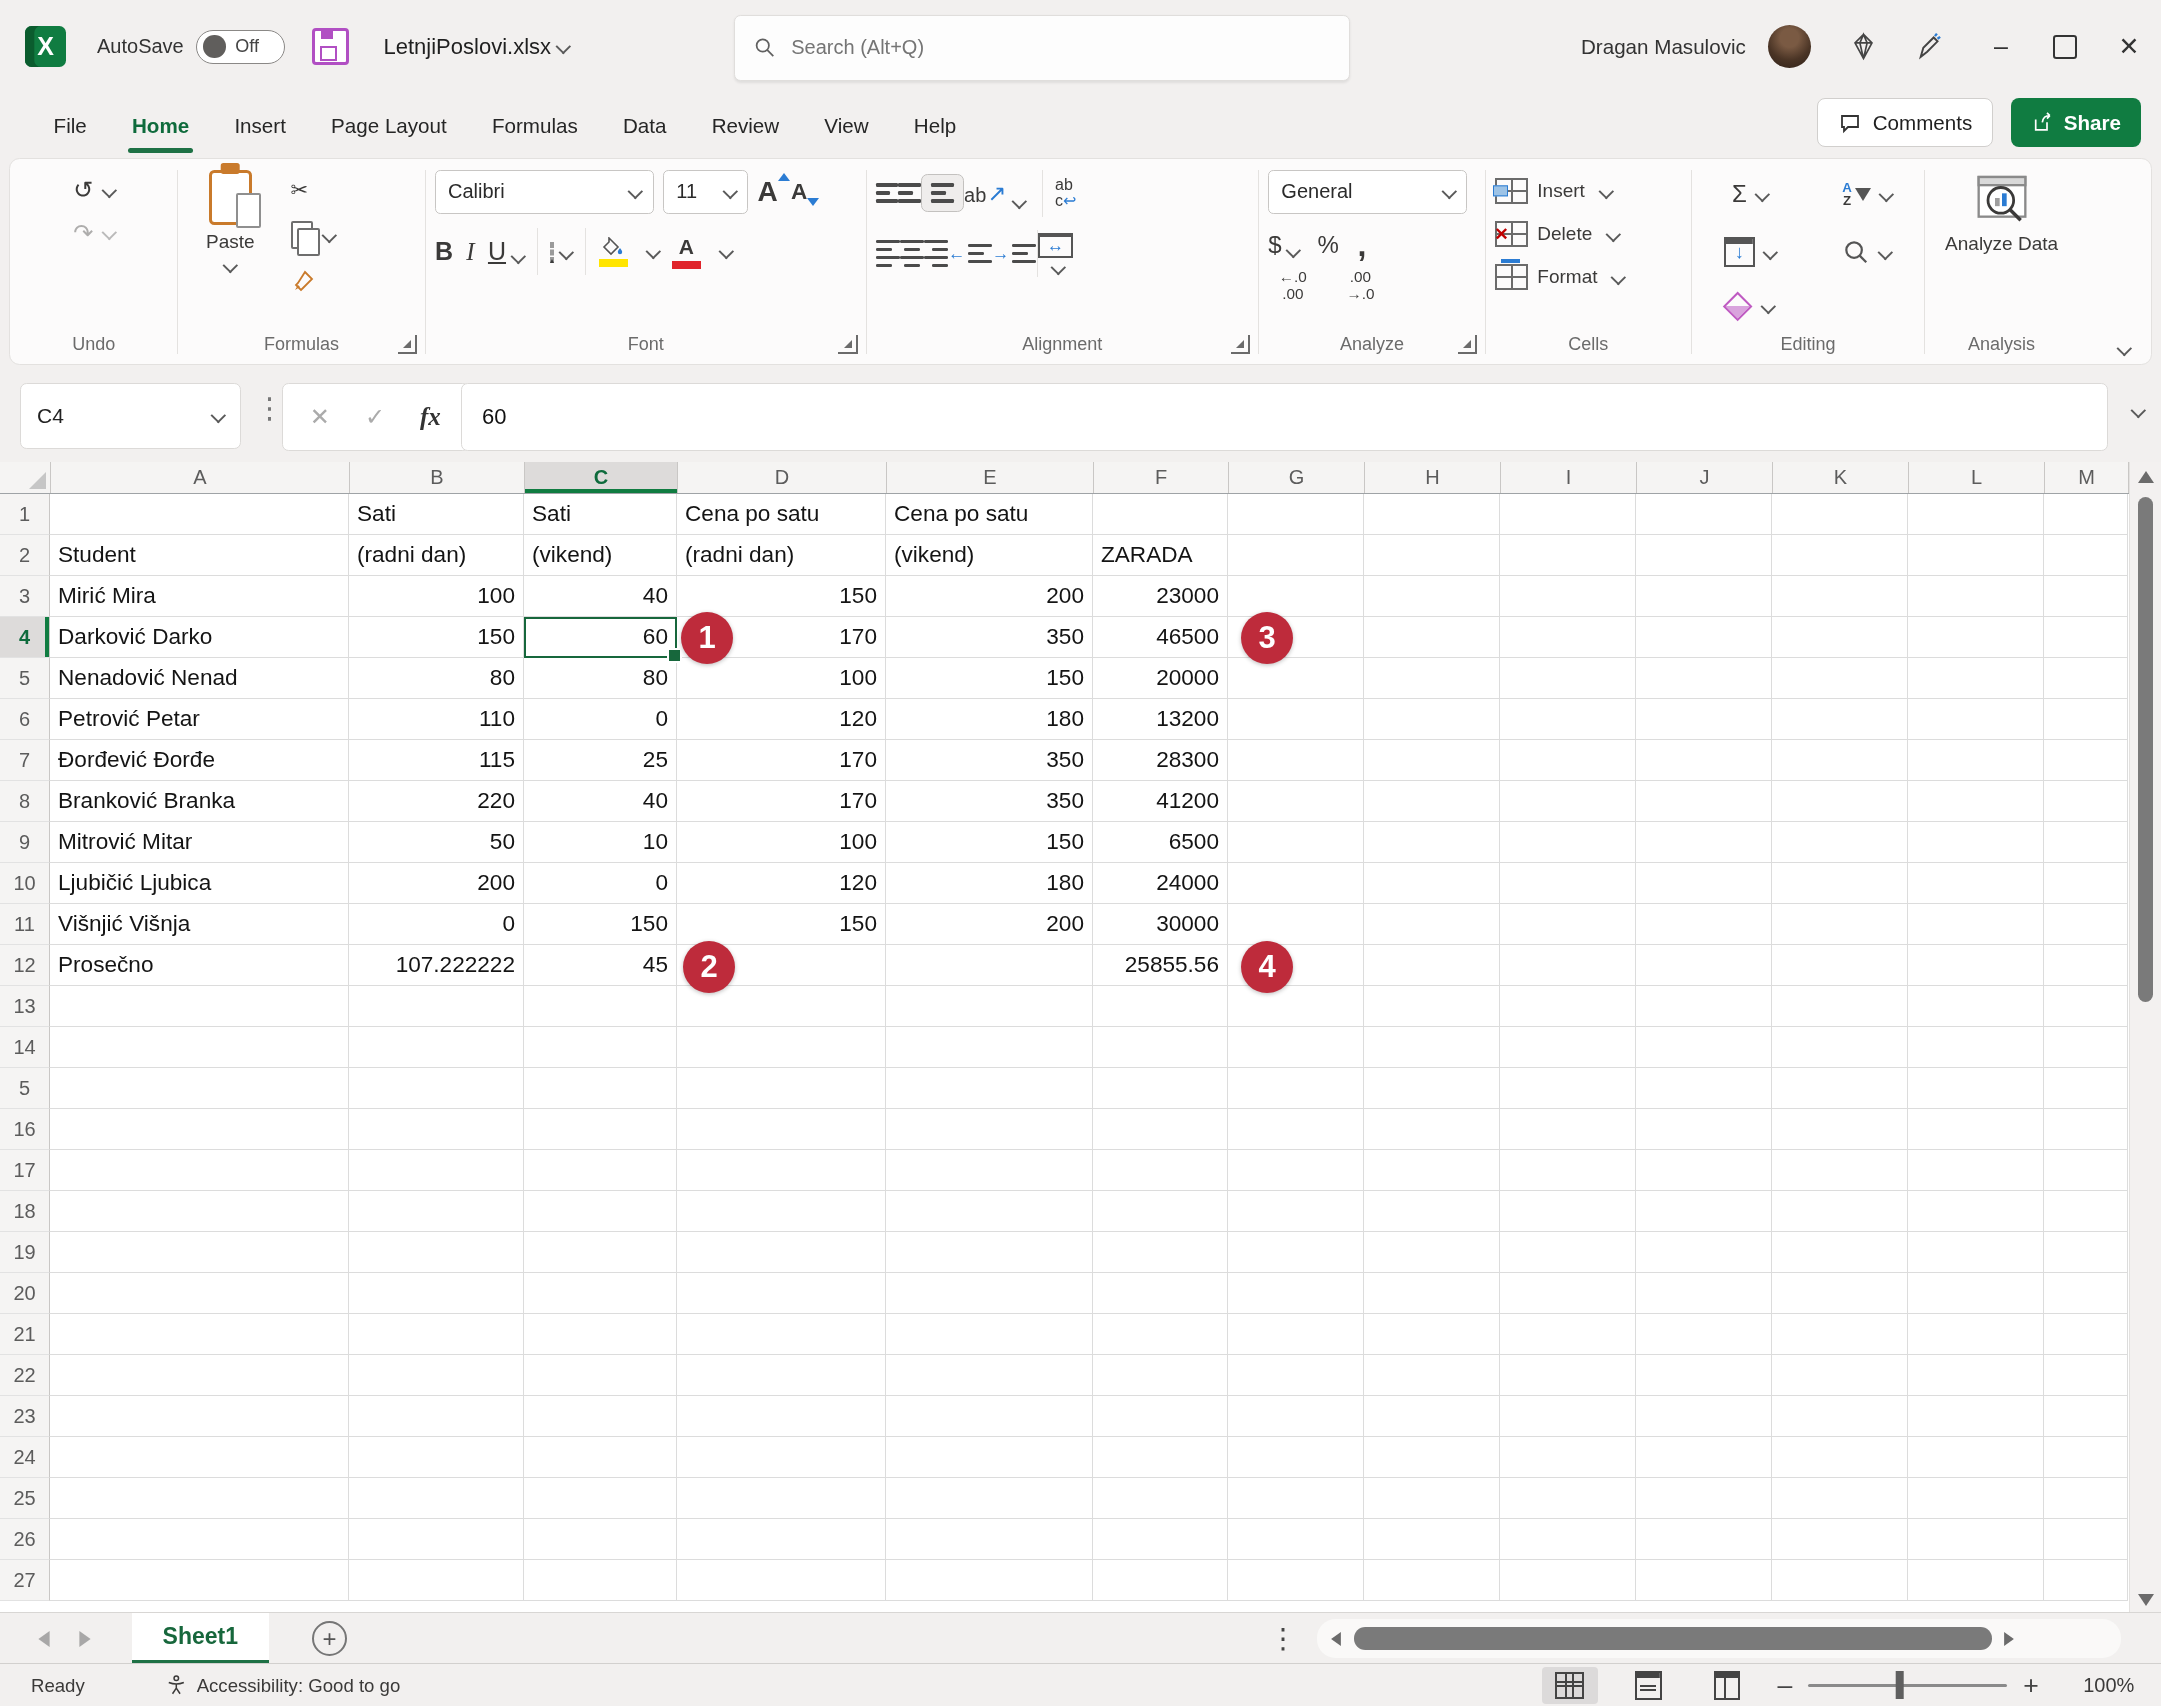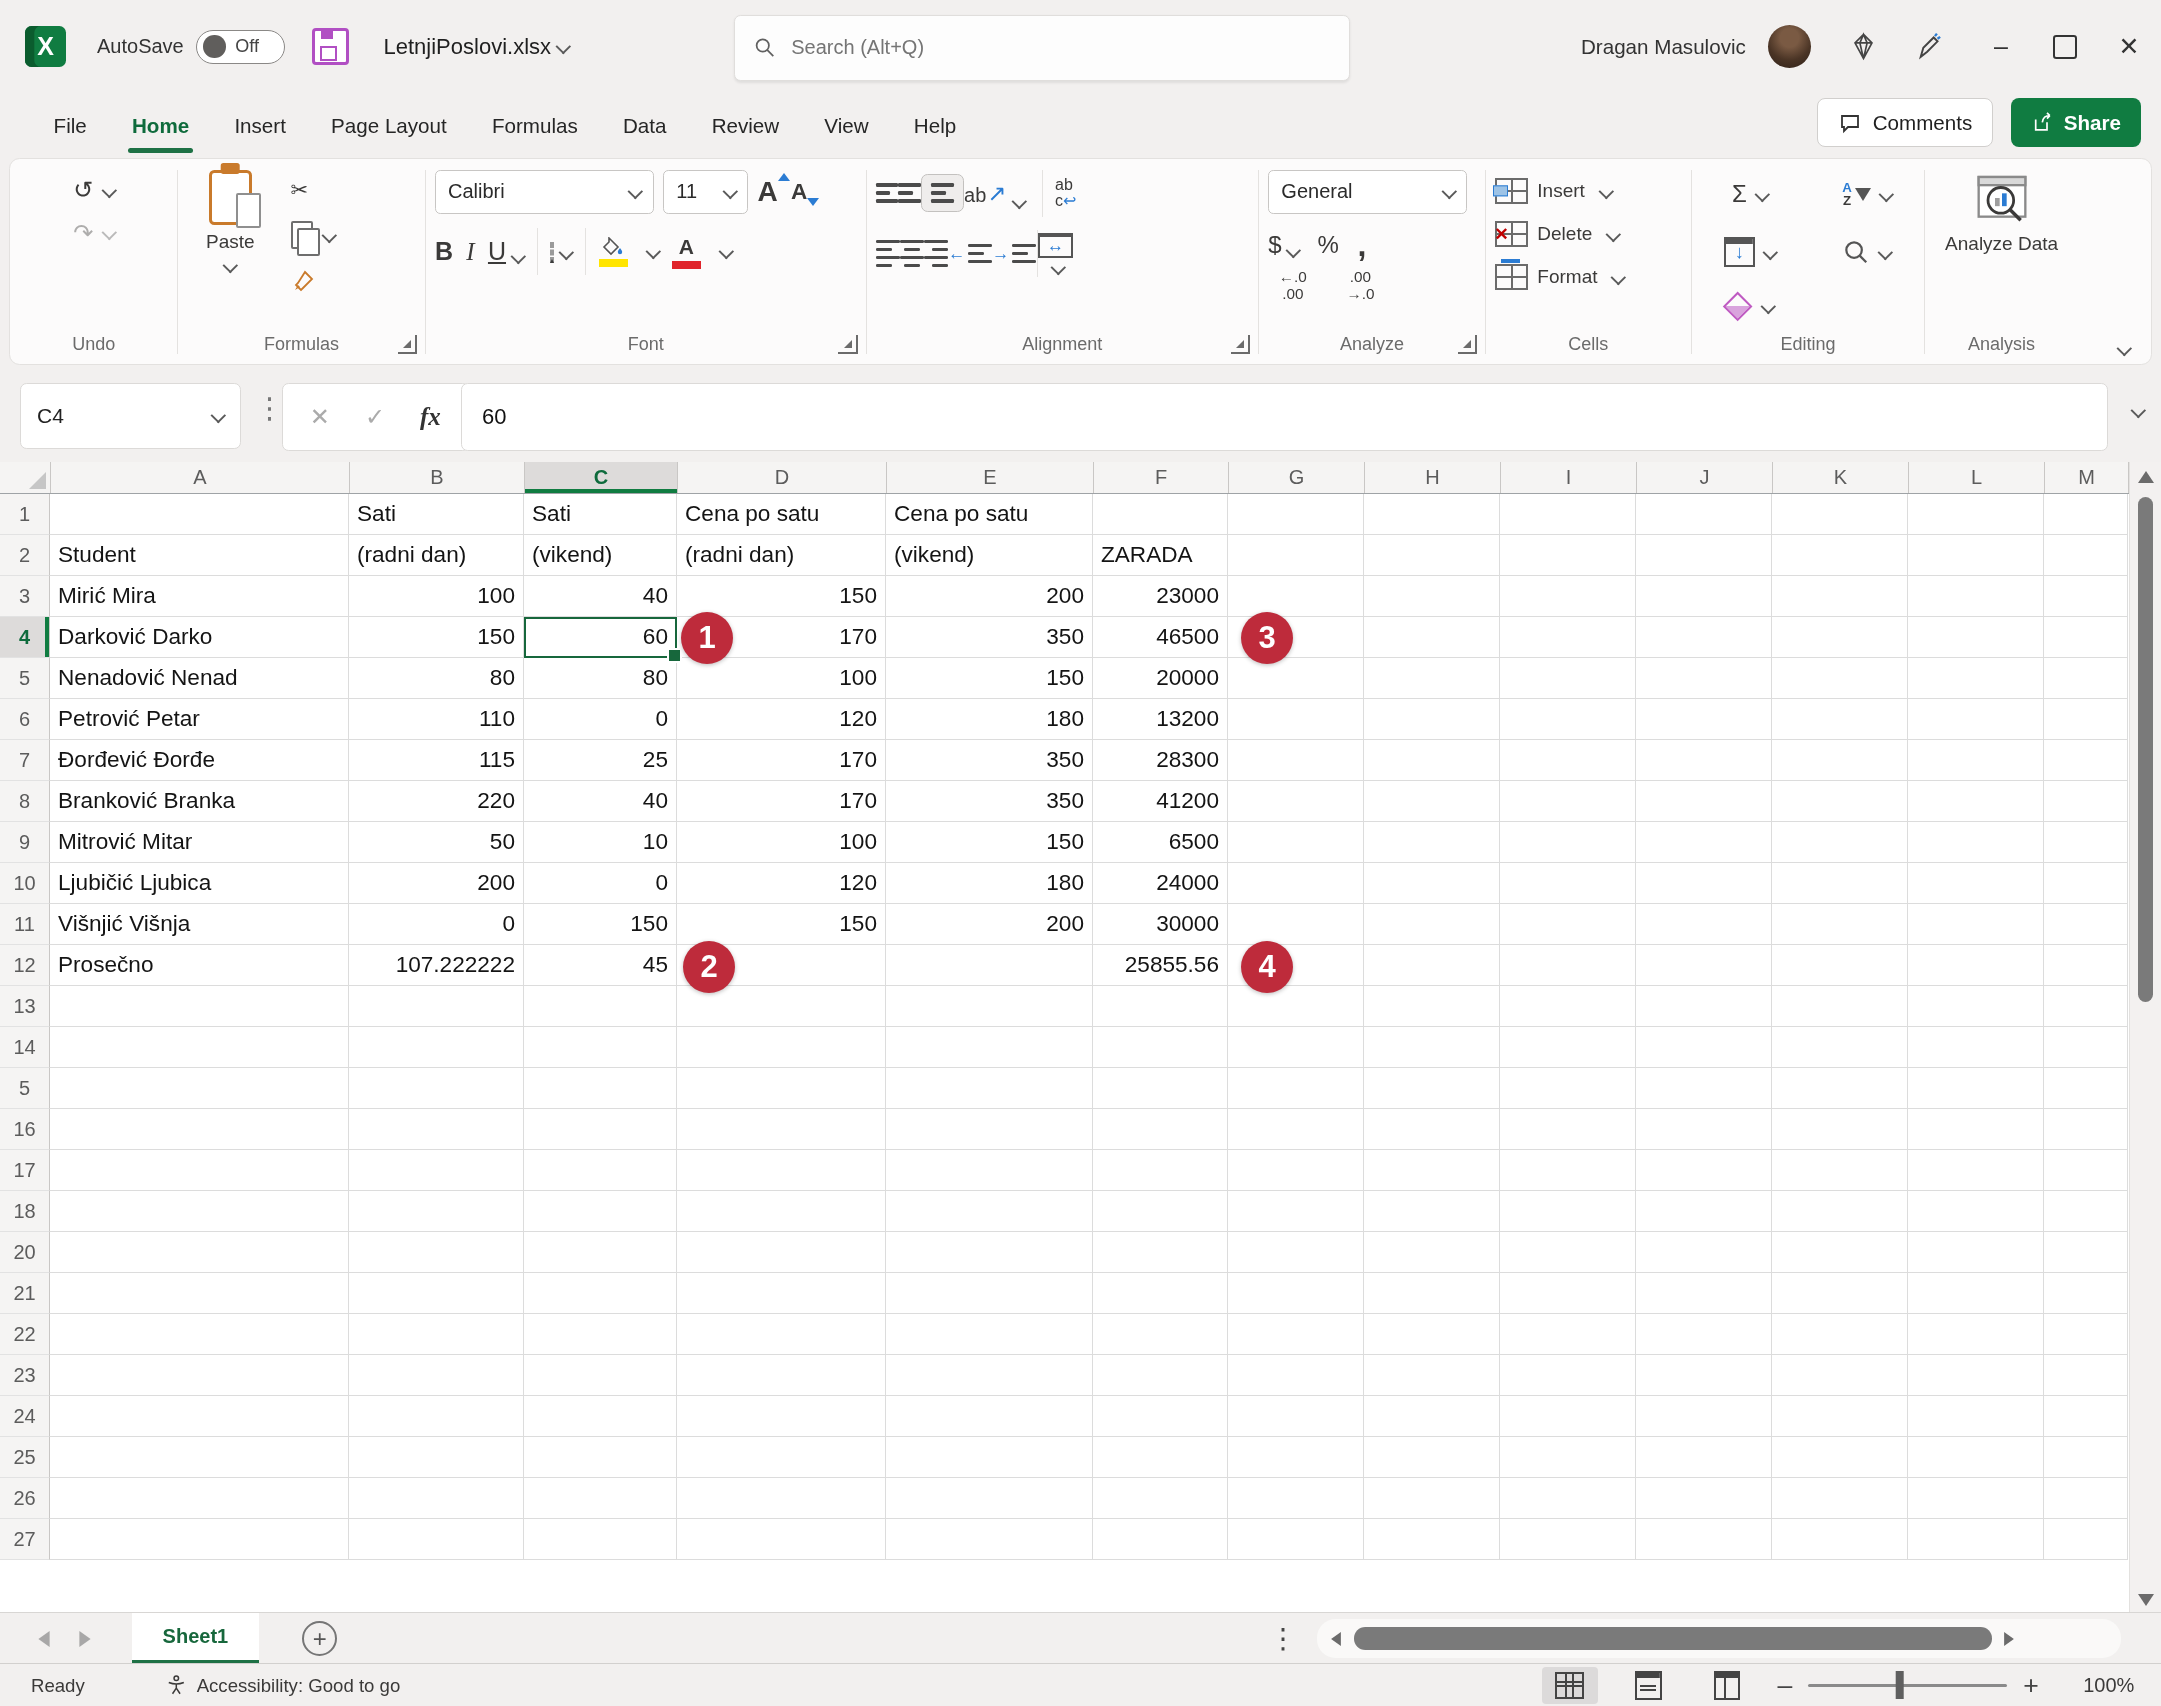--- a/index.html
+++ b/index.html
@@ -154,21 +154,21 @@
   
   .vscroll{position:absolute;top:0;right:0;width:31px;height:1151px;background:#F3F1F0;border-left:0.7px solid #E3E1DF;display:flex;flex-direction:column;align-items:center;}
   .vscroll .tri{margin:9.3px 0;}
   .vthumb{width:14.6px;height:505px;background:#7A7A7A;border-radius:8px;margin-top:4px;}
   .vscroll .bot{margin-top:auto;margin-bottom:6.6px;}
 
   
   .sheetbar{position:absolute;top:1612px;left:0;width:100%;height:51px;background:#F2F0EF;border-top:0.7px solid #D8D6D4;display:flex;align-items:center;}
   .snav{display:flex;gap:26.6px;margin-left:37px;}
   .snav .tri{transform:scale(.8);}
-  .sheettab{margin-left:40px;height:51px;background:#fff;display:flex;align-items:center;padding:0 31px;font-size:20px;font-weight:bold;color:#17673C;border-bottom:4.7px solid #1E7145;box-sizing:border-box;}
+  .sheettab{margin-left:40px;height:51px;background:#fff;display:flex;align-items:center;padding:0 31px;font-size:23px;font-weight:bold;color:#17673C;border-bottom:4.7px solid #1E7145;box-sizing:border-box;}
   .addsheet{width:35px;height:35px;border:2px solid #767676;border-radius:50%;color:#555;font-size:24px;display:flex;align-items:center;justify-content:center;margin-left:43px;}
   .hs-dots{margin-left:auto;font-size:28px;color:#444;}
   .hstrack{margin-left:20px;margin-right:40px;width:804px;height:39px;background:#FAF9F8;border-radius:18.6px;display:flex;align-items:center;padding:0 12px;box-sizing:border-box;gap:10.6px;}
   .hthumb{height:22.6px;flex:1;background:#7A7A7A;border-radius:11.3px;max-width:638px;}
   .hstrack .tri{transform:scale(.7);}
 
   
   .statusbar{position:absolute;top:1663px;left:0;width:100%;height:43px;background:#F2F0EF;border-top:0.7px solid #D2D0CE;display:flex;align-items:center;font-size:18.6px;color:#3B3A39;}
   .sb-ready{margin-left:31px;}
   .sb-acc{margin-left:80px;display:flex;align-items:center;gap:9.3px;}
@@ -862,20 +862,36 @@
           <div class="cell" style="width: 135px;"></div>
           <div class="cell" style="width: 136px;"></div>
           <div class="cell" style="width: 136px;"></div>
           <div class="cell" style="width: 136px;"></div>
           <div class="cell" style="width: 136px;"></div>
           <div class="cell" style="width: 136px;"></div>
           <div class="cell" style="width: 136px;"></div>
           <div class="cell" style="width: 84px;"></div>
         </div>
         <div class="grow">
+          <div class="rowh">19</div>
+          <div class="cell" style="width: 299px;"></div>
+          <div class="cell" style="width: 175px;"></div>
+          <div class="cell" style="width: 153px;"></div>
+          <div class="cell" style="width: 209px;"></div>
+          <div class="cell" style="width: 207px;"></div>
+          <div class="cell" style="width: 135px;"></div>
+          <div class="cell" style="width: 136px;"></div>
+          <div class="cell" style="width: 136px;"></div>
+          <div class="cell" style="width: 136px;"></div>
+          <div class="cell" style="width: 136px;"></div>
+          <div class="cell" style="width: 136px;"></div>
+          <div class="cell" style="width: 136px;"></div>
+          <div class="cell" style="width: 84px;"></div>
+        </div>
+        <div class="grow">
           <div class="rowh">20</div>
           <div class="cell" style="width: 299px;"></div>
           <div class="cell" style="width: 175px;"></div>
           <div class="cell" style="width: 153px;"></div>
           <div class="cell" style="width: 209px;"></div>
           <div class="cell" style="width: 207px;"></div>
           <div class="cell" style="width: 135px;"></div>
           <div class="cell" style="width: 136px;"></div>
           <div class="cell" style="width: 136px;"></div>
           <div class="cell" style="width: 136px;"></div>

